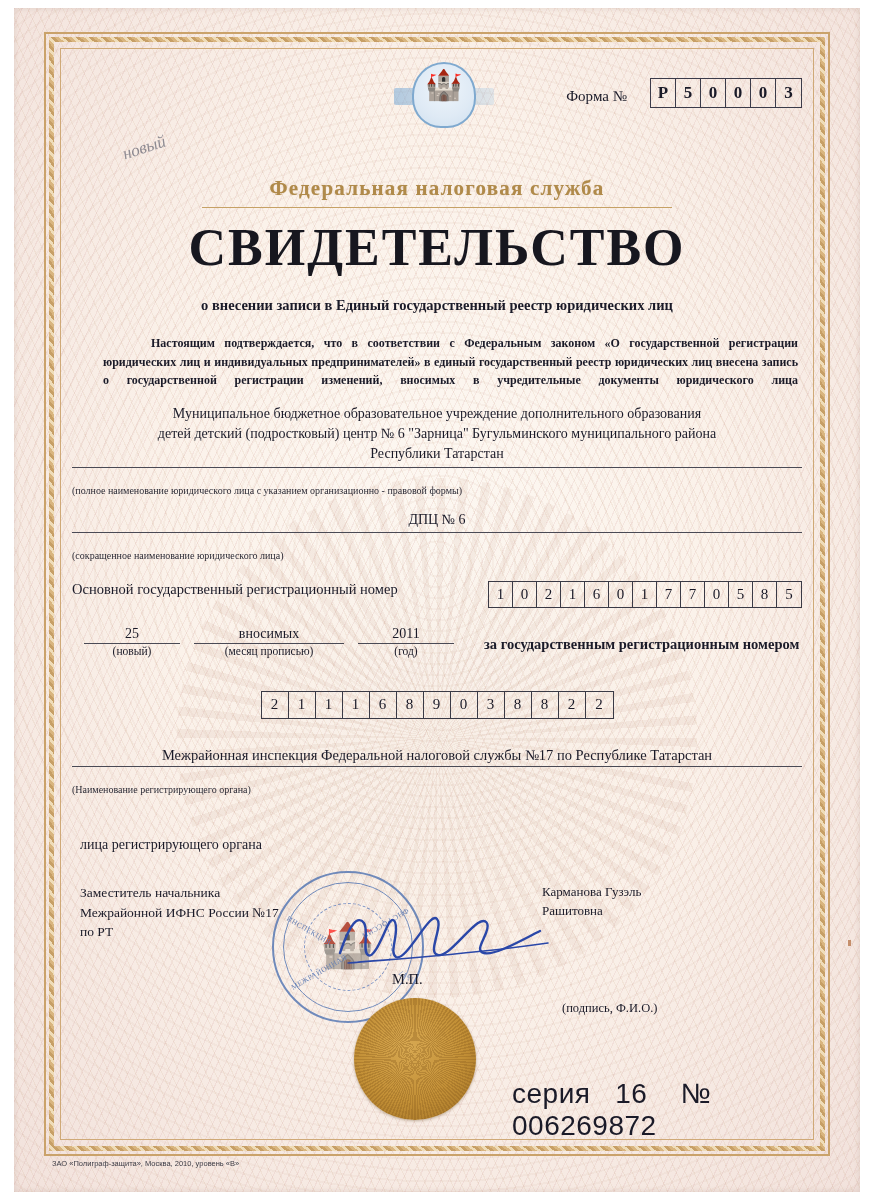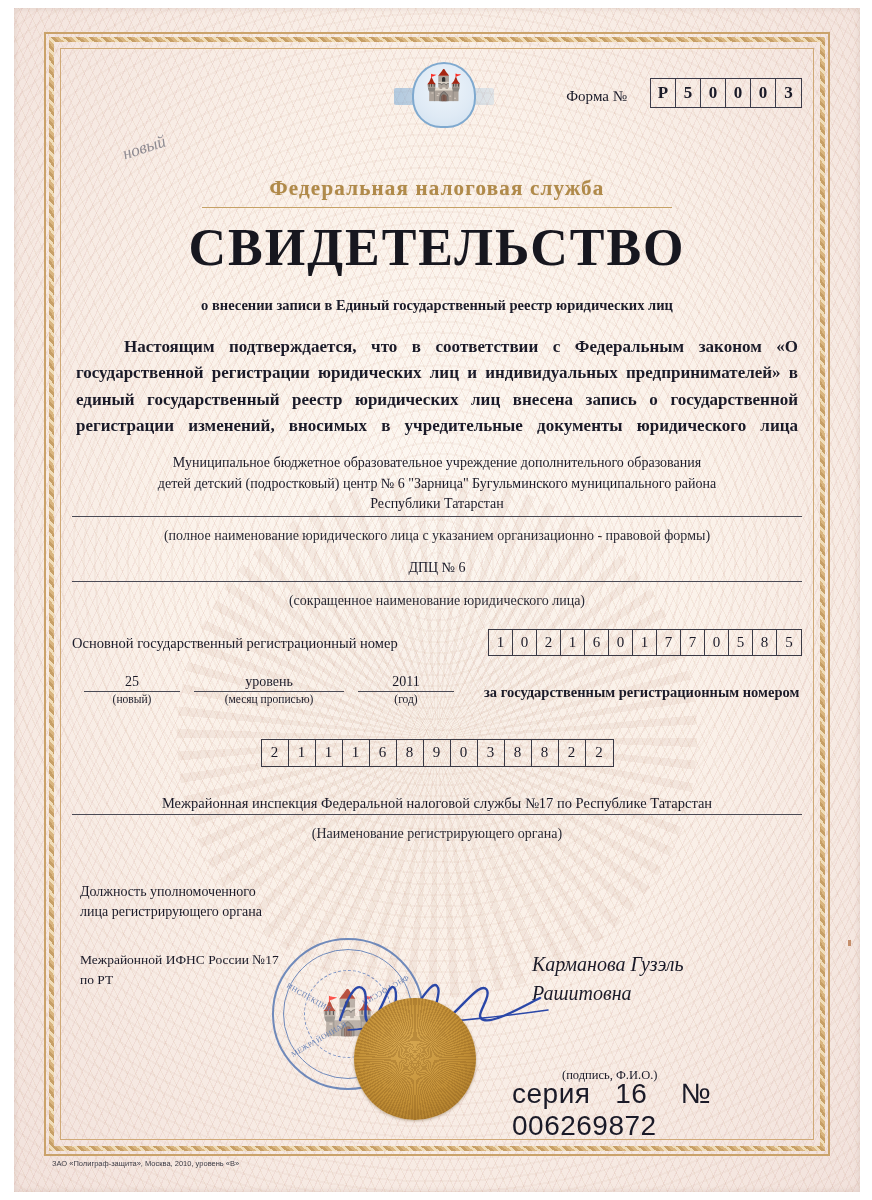--- a/index.html
+++ b/index.html
@@ -151,48 +151,48 @@
     color: #17171f;
   }
   .subtitle {
     text-align: center;
     font-size: 14.5px;
     font-weight: bold;
     margin-top: 20px;
   }
   .body-para {
     margin-top: 20px;
-    font-size: 17px;
+    font-size: 12px;
     font-weight: bold;
     text-align: justify;
     text-align-last: justify;
     line-height: 1.55;
     text-indent: 48px;
     padding: 0 4px;
+    margin-left: 27px;
   }
   .field { margin-top: 14px; }
   .field-value {
     text-align: center;
     font-size: 14px;
     line-height: 1.45;
     padding: 0 14px;
   }
   .rule {
     height: 1px; background: #4a4a55;
     margin: 2px 0 0;
   }
   .caption {
-    text-align: center;
-    font-size: 14px;
-    margin-top: 11px;
+    font-size: 10px;
+    margin-top: 17px;
     color: #2b2b36;
   }
   
   .ogrn-row {
-    display: flex; align-items: flex-end;
+    display: flex; 
     margin-top: 20px;
     gap: 8px;
   }
   .ogrn-label { font-size: 14.5px; white-space: nowrap; padding-bottom: 4px; }
   .digit-grid {
     display: flex;
     border: 1px solid #3a3a46;
     margin-left: auto;
   }
   .digit-grid .d {
@@ -249,22 +249,22 @@
     position: relative;
     margin-top: 28px;
     height: 150px;
     padding-left: 8px;
   }
   .signer-role {
     font-size: 13.5px; line-height: 1.45;
     width: 250px;
   }
   .signer-name {
-    position: absolute; left: 460px; top: 0;
-    font-size: 20px; line-height: 1.45; font-style: italic;
+    position: absolute; left: 470px; top: 0;
+    font-size: 13px; line-height: 1.45;
   }
   .mp {
     position: absolute; left: 320px; top: 88px;
     font-size: 14.5px;
   }
   .sign-caption {
     position: absolute; left: 490px; top: 118px;
     font-size: 12.5px;
   }
   
@@ -418,21 +418,21 @@
         </div>
       </div>
 
       <div class="date-row">
         <div class="date-cell dc1">
           <div class="val">25</div>
           <div class="ln"></div>
           <div class="cap">(новый)</div>
         </div>
         <div class="date-cell dc2">
-          <div class="val">уровень</div>
+          <div class="val">вносимых</div>
           <div class="ln"></div>
           <div class="cap">(месяц прописью)</div>
         </div>
         <div class="date-cell dc3">
           <div class="val">2011</div>
           <div class="ln"></div>
           <div class="cap">(год)</div>
         </div>
         <div class="date-tail">за  государственным  регистрационным  номером</div>
       </div>
@@ -455,26 +455,26 @@
         </div>
       </div>
 
       <div class="org-block">
         <div class="org-line">Межрайонная инспекция Федеральной налоговой службы №17 по Республике Татарстан</div>
         <div class="rule"></div>
         <div class="caption">(Наименование регистрирующего органа)</div>
       </div>
 
       <div class="position-block">
-        <div>Должность уполномоченного</div>
         <div>лица регистрирующего органа</div>
       </div>
 
       <div class="sign-row">
         <div class="signer-role">
+          <div>Заместитель начальника</div>
           <div>Межрайонной ИФНС России №17</div>
           <div>по РТ</div>
         </div>
 
         <div class="signer-name">
           <div>Карманова Гузэль</div>
           <div>Рашитовна</div>
         </div>
 
         <div class="stamp">

